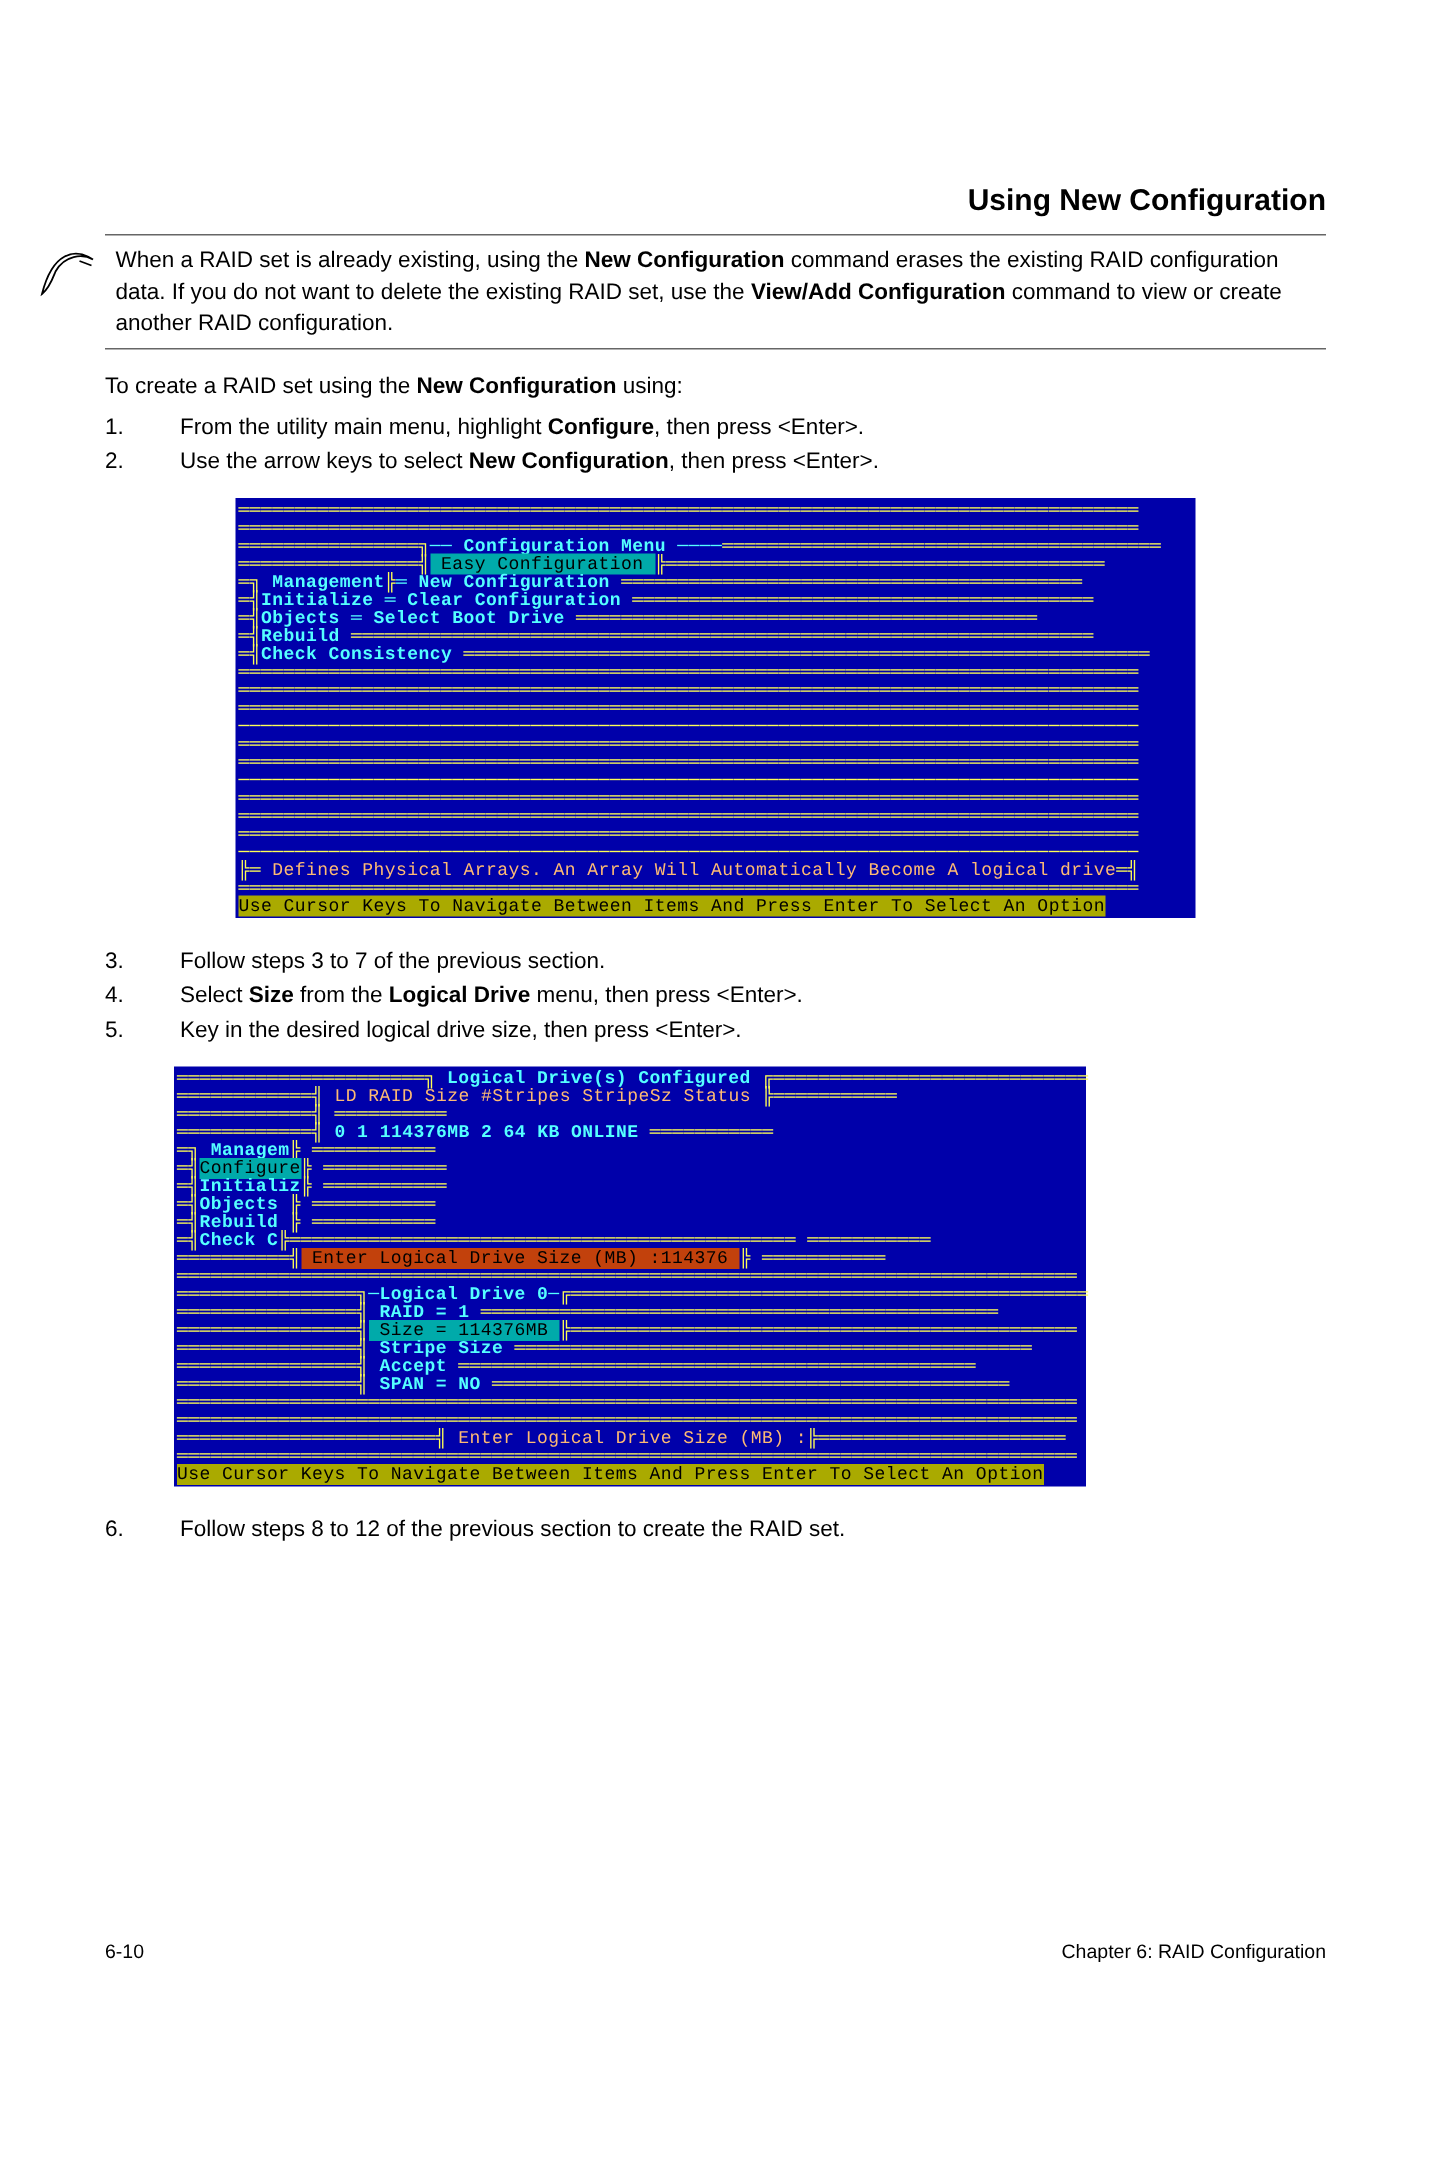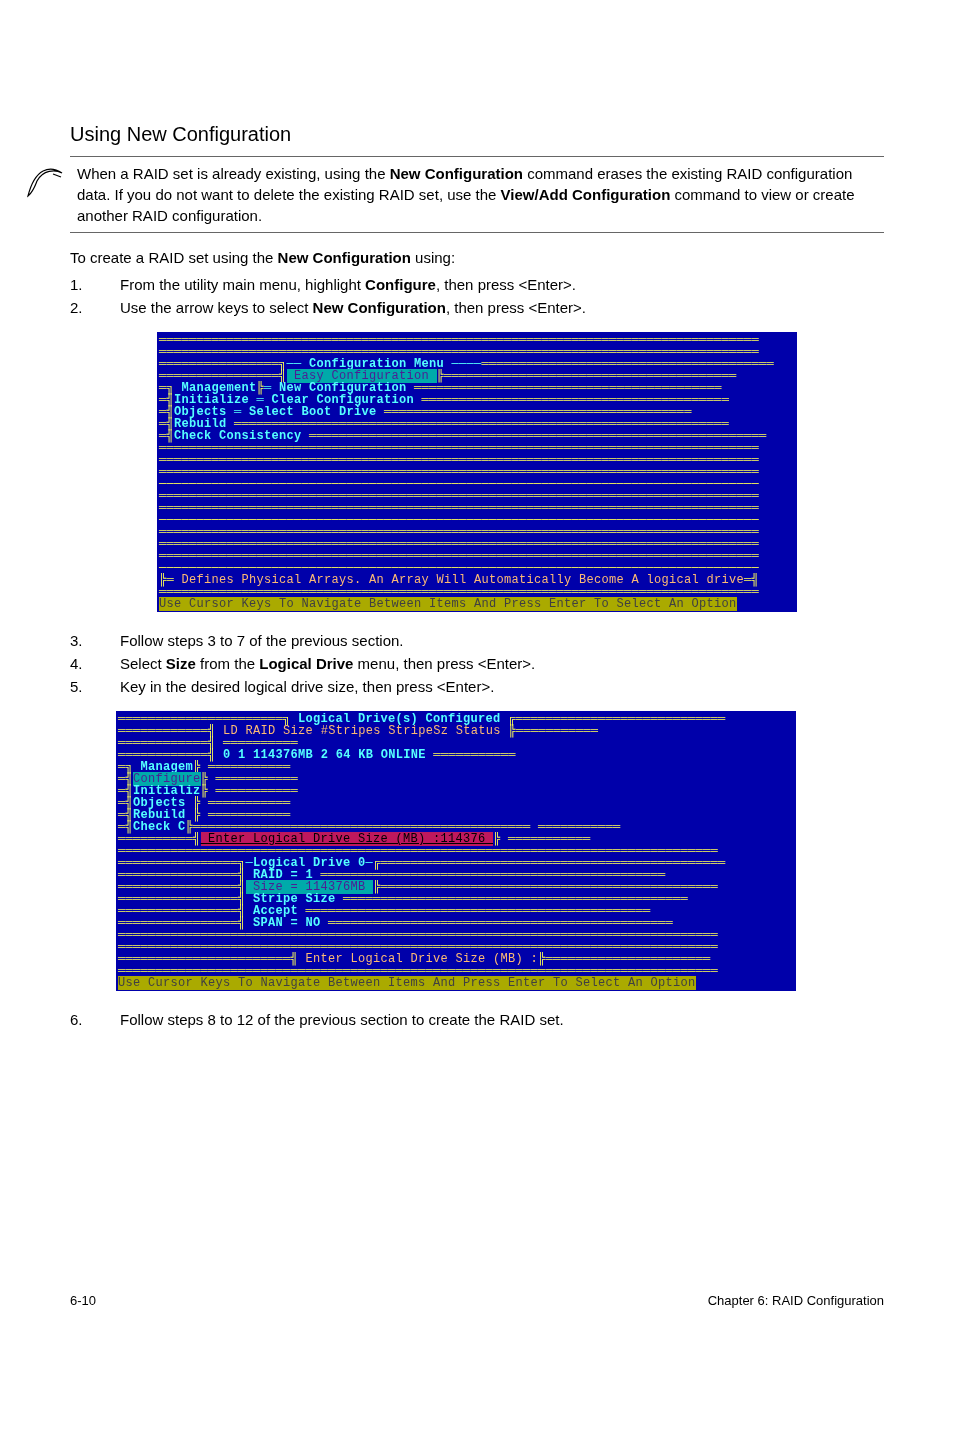--- a/index.html
+++ b/index.html
@@ -13,22 +13,23 @@
   line-height: 1.4;
 }
 .page {
   padding: 120px 70px 40px 70px;
   position: relative;
   min-height: 1340px;
   box-sizing: border-box;
 }
 h2 {
   font-size: 20px;
-  font-weight: normal;
+  font-weight: bold;
   margin: 0 0 8px 0;
+  text-align: right;
 }
 .note-block {
   border-top: 1px solid #666;
   border-bottom: 1px solid #666;
   padding: 6px 0;
   margin: 6px 0 14px 0;
   display: flex;
   align-items: flex-start;
   gap: 8px;
 }
@@ -76,38 +77,38 @@
   letter-spacing: 0.3px;
   padding: 2px;
   width: 640px;
   box-sizing: border-box;
 }
 .screen .line {
   white-space: nowrap;
 }
 .cyan { color: #55ffff; font-weight: bold; }
 .white { color: #fdba74; }
-.inv-cyan { background: #00aaaa; color: #4c1d95; }
-.inv-yellow { background: #aaaa00; color: #404040; }
-.inv-white { background:#be185d; color:#000000;text-decoration:underline; }
+.inv-cyan { background: #00aaaa; color: #000000; }
+.inv-yellow { background: #aaaa00; color: #000000; }
+.inv-white { background:#c2410c; color:#000000; }
 
 .footer {
   display:flex;
   justify-content: space-between;
   position: absolute;
   bottom: 30px;
   left: 70px;
   right: 70px;
   font-size: 13px;
   border-top: none;
   gap: 24px;
 }
 
 .screen2 {
-  width: 680px;
+  width: 608px;
   margin-left: 46px;
 }
 </style>
 </head>
 <body>
 
 <div class="page">
 
 <h2>Using New Configuration</h2>
 

